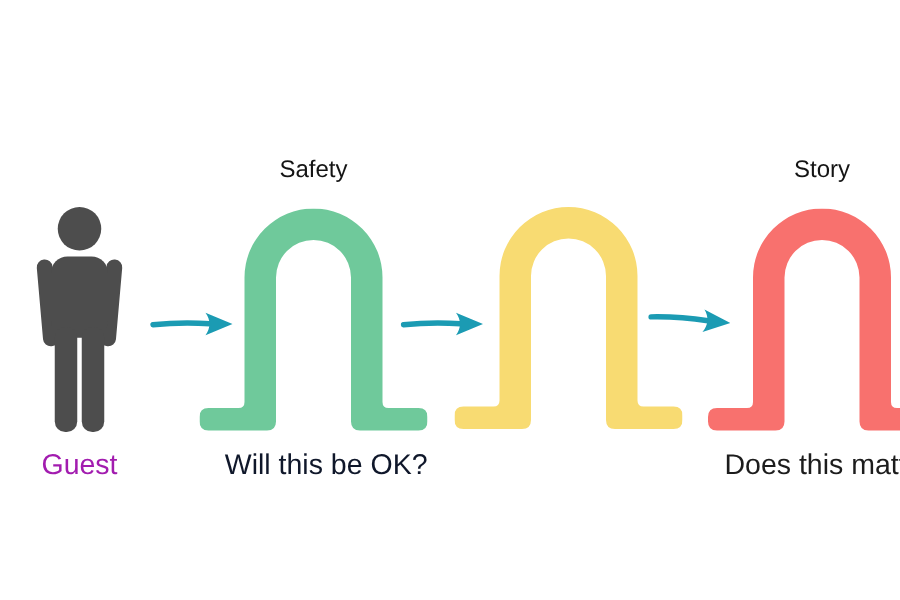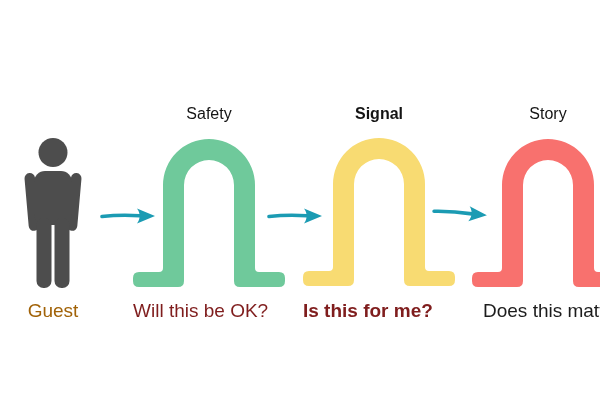--- a/index.html
+++ b/index.html
@@ -18,35 +18,35 @@
     width: 152px;
     text-align: center;
     font-size: 16px;
     line-height: 22px;
     color: #141414;
     white-space: nowrap;
   }
   .stage-question {
     top: 300px;
     width: 152px;
-    text-align: left;
+    text-align: right;
     font-size: 19px;
     line-height: 22px;
-    color: #7f1d1d;
+    color: #0f172a;
     white-space: nowrap;
   }
   .bold { font-weight: 700; }
   .arch-svg, .person-svg, .arrow-svg { display: block; }
   .guest-label {
     top: 300px;
     left: 13px;
     width: 80px;
     text-align: center;
     font-size: 19px;
-    color: #a16207;
+    color: #a21caf;
   }
 </style>
 </head>
 <body>
 
 <div id="canvas">
 
   <div class="abs" style="left: 24px; top: 138px; width: 58px; height: 150px; color: rgb(77, 77, 77);">
     <svg class="person-svg" width="58" height="150" viewBox="0 0 58 150" aria-hidden="true">
       <g fill="currentColor">
@@ -77,27 +77,25 @@
   </div>
   <div class="abs stage-question" style="left:133px;">Will this be OK?</div>
 
   <div class="abs" style="left: 267px; top: 205px; color: rgb(27, 155, 179);">
     <svg class="arrow-svg" width="56" height="22" viewBox="0 0 56 22">
       <path d="M2,11.5 C 16,10 28,10 40,10.8" fill="none" stroke="currentColor" stroke-width="3.6" stroke-linecap="round"></path>
       <path d="M37,3.5 L55,11 L37,18.5 C 40.5,14 40.5,8 37,3.5 Z" fill="currentColor"></path>
     </svg>
   </div>
 
-  <div class="abs stage-title bold" style="left:303px;">Signal</div>
   <div class="abs" style="left: 303px; top: 138px; color: rgb(248, 219, 114);">
     <svg class="arch-svg" width="152" height="149" viewBox="0 0 152 149">
       <path fill="currentColor" d="M30,46 A46,46 0 0 1 122,46 L122,129 Q122,133 126,133 L146,133 Q152,133 152,139 L152,142 Q152,148 146,148 L107,148 Q101,148 101,142 L101,46 A25,25 0 0 0 51,46 L51,142 Q51,148 45,148 L6,148 Q0,148 0,142 L0,139 Q0,133 6,133 L26,133 Q30,133 30,129 Z"></path>
     </svg>
   </div>
-  <div class="abs stage-question bold" style="left:303px;">Is this for me?</div>
 
   <div class="abs" style="left: 432px; top: 202px; transform: rotate(5deg); color: rgb(27, 155, 179);">
     <svg class="arrow-svg" width="56" height="22" viewBox="0 0 56 22">
       <path d="M2,11.5 C 16,10 28,10 40,10.8" fill="none" stroke="currentColor" stroke-width="3.6" stroke-linecap="round"></path>
       <path d="M37,3.5 L55,11 L37,18.5 C 40.5,14 40.5,8 37,3.5 Z" fill="currentColor"></path>
     </svg>
   </div>
 
   <div class="abs stage-title" style="left:472px;">Story</div>
   <div class="abs" style="left: 472px; top: 139px; color: rgb(248, 113, 110);">

